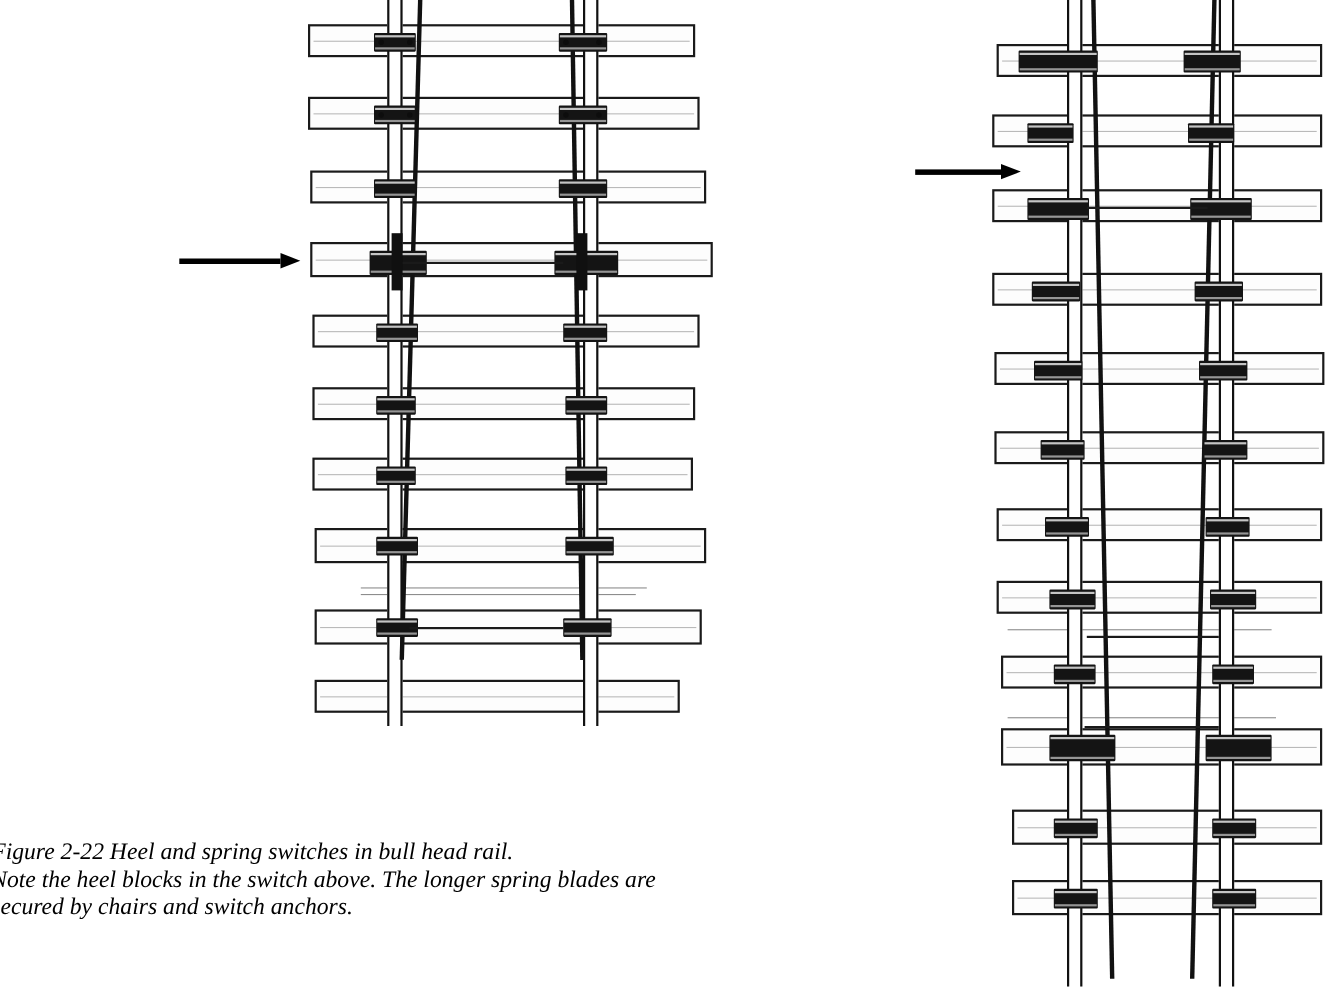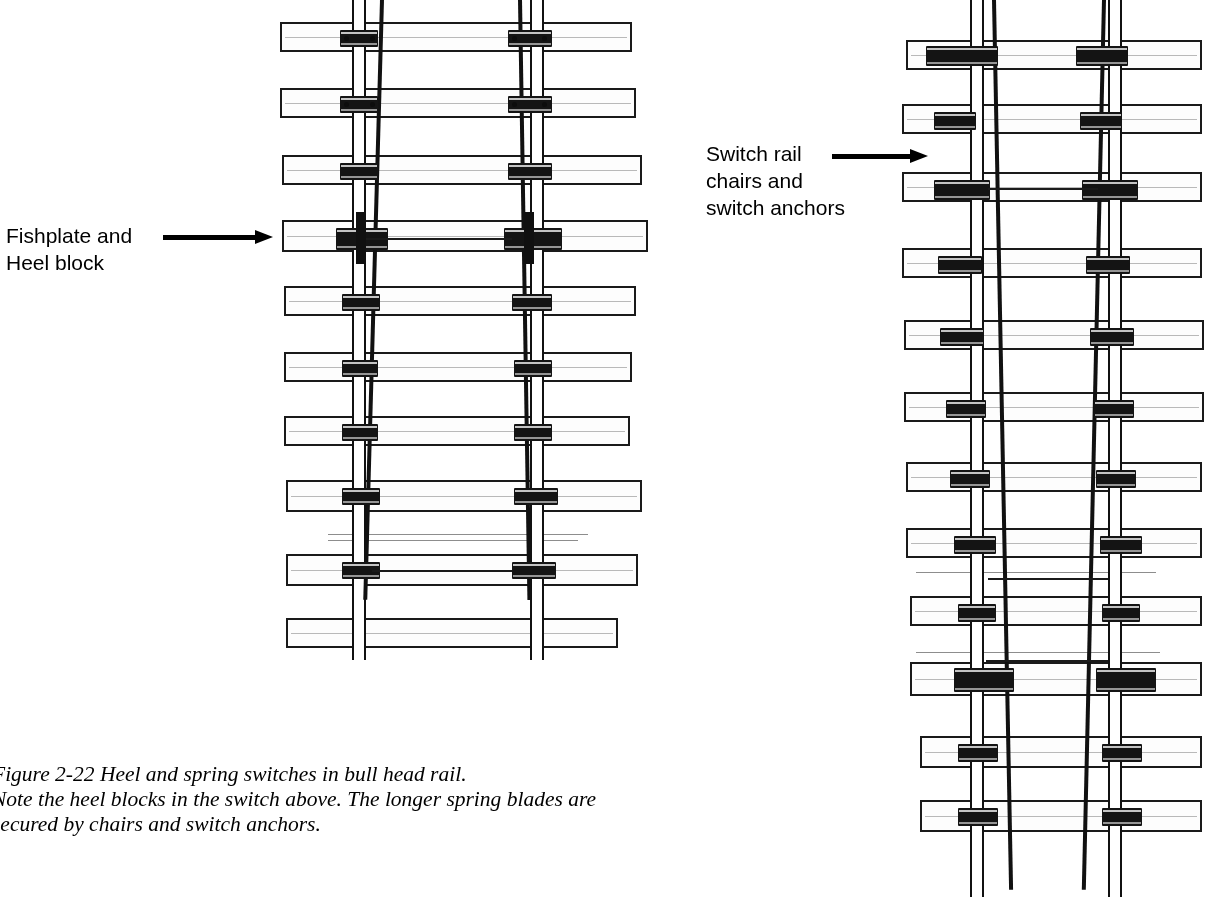--- a/index.html
+++ b/index.html
@@ -273,30 +273,25 @@
     <div class="chair" style="left:206px; top:604px; width:38px; height:18px;"></div>
     <div class="chair" style="left:200px; top:668px; width:60px; height:24px;"></div>
     <div class="chair" style="left:206px; top:744px; width:40px; height:18px;"></div>
     <div class="chair" style="left:206px; top:808px; width:40px; height:18px;"></div>
 
     <div class="tiebar" style="left:92px; top:188px; width:110px;"></div>
     <div class="tiebar" style="left:92px; top:578px; width:120px;"></div>
     <div class="tiebar" style="left:90px; top:660px; width:122px;"></div>
   </div>
 
-  <div class="callout" id="callout-left">Fishplate and
-Heel block</div>
   <div class="arrow" id="arrow-left">
     <div class="shaft"></div>
     <div class="head"></div>
   </div>
 
-  <div class="callout" id="callout-right">Switch rail
-chairs and
-switch anchors</div>
   <div class="arrow" id="arrow-right">
     <div class="shaft"></div>
     <div class="head"></div>
   </div>
 
   <div id="caption">Figure 2-22  Heel and spring switches in bull head rail.
 Note the heel blocks in the switch above. The longer spring blades are
 secured by chairs and switch anchors.</div>
 
 </div>

